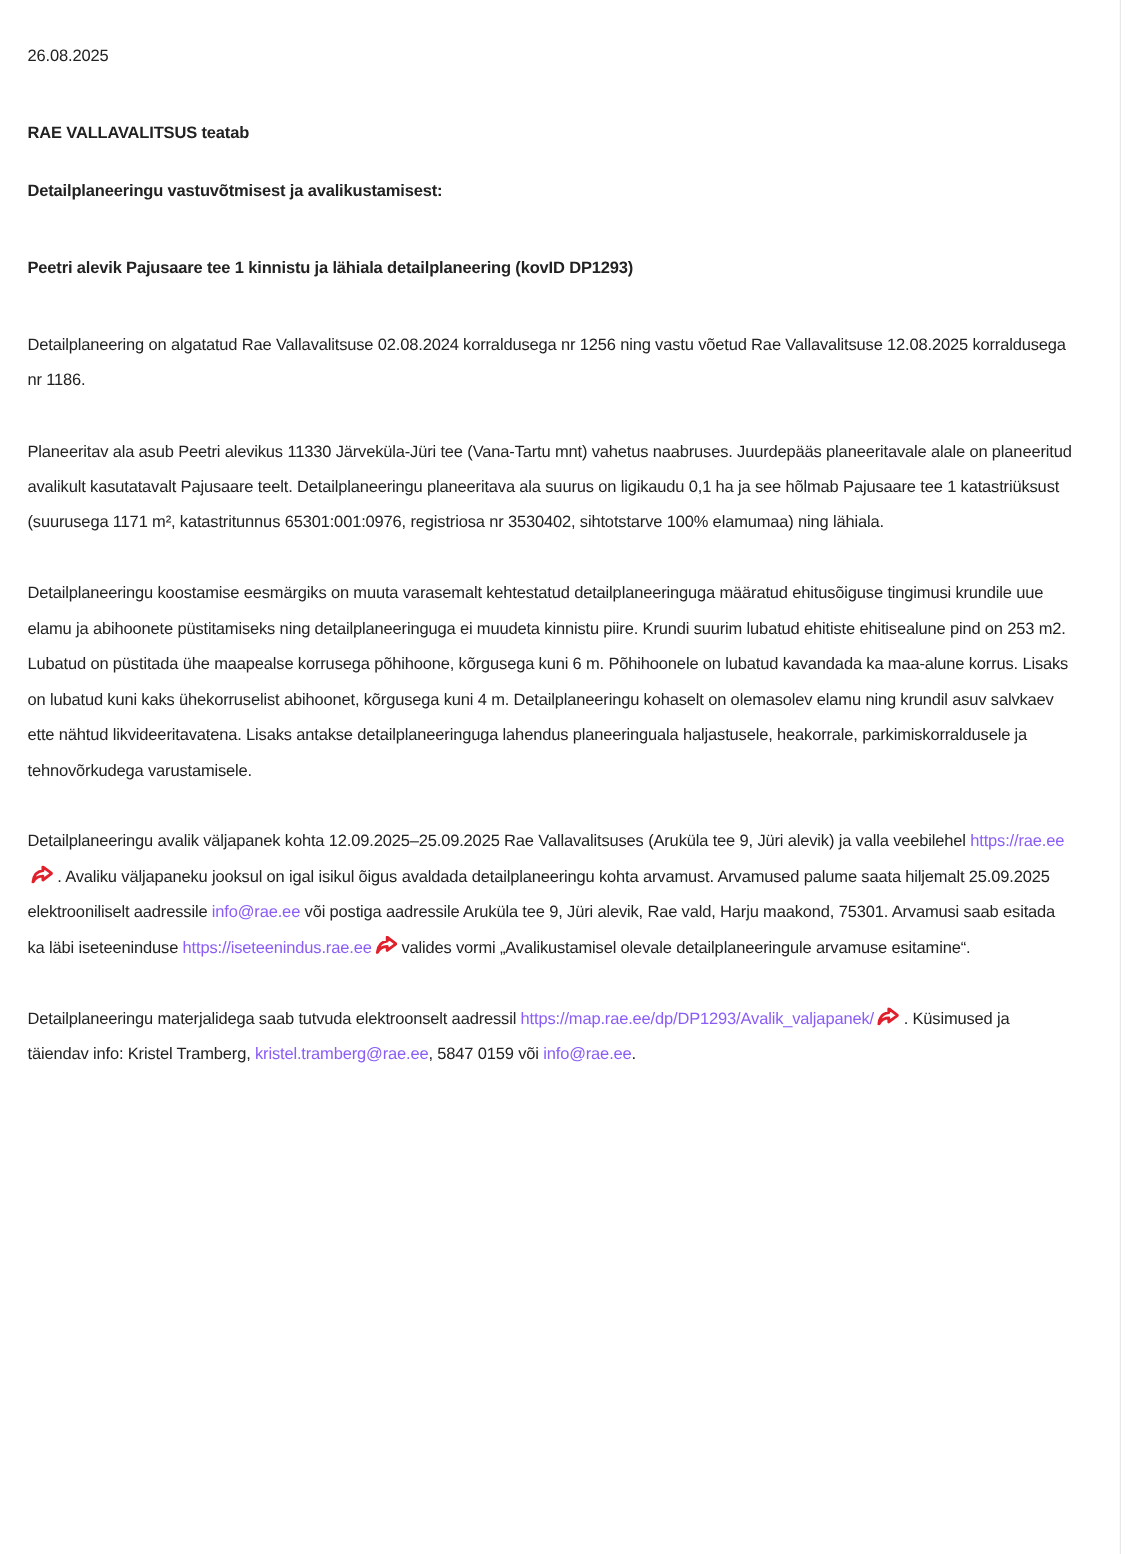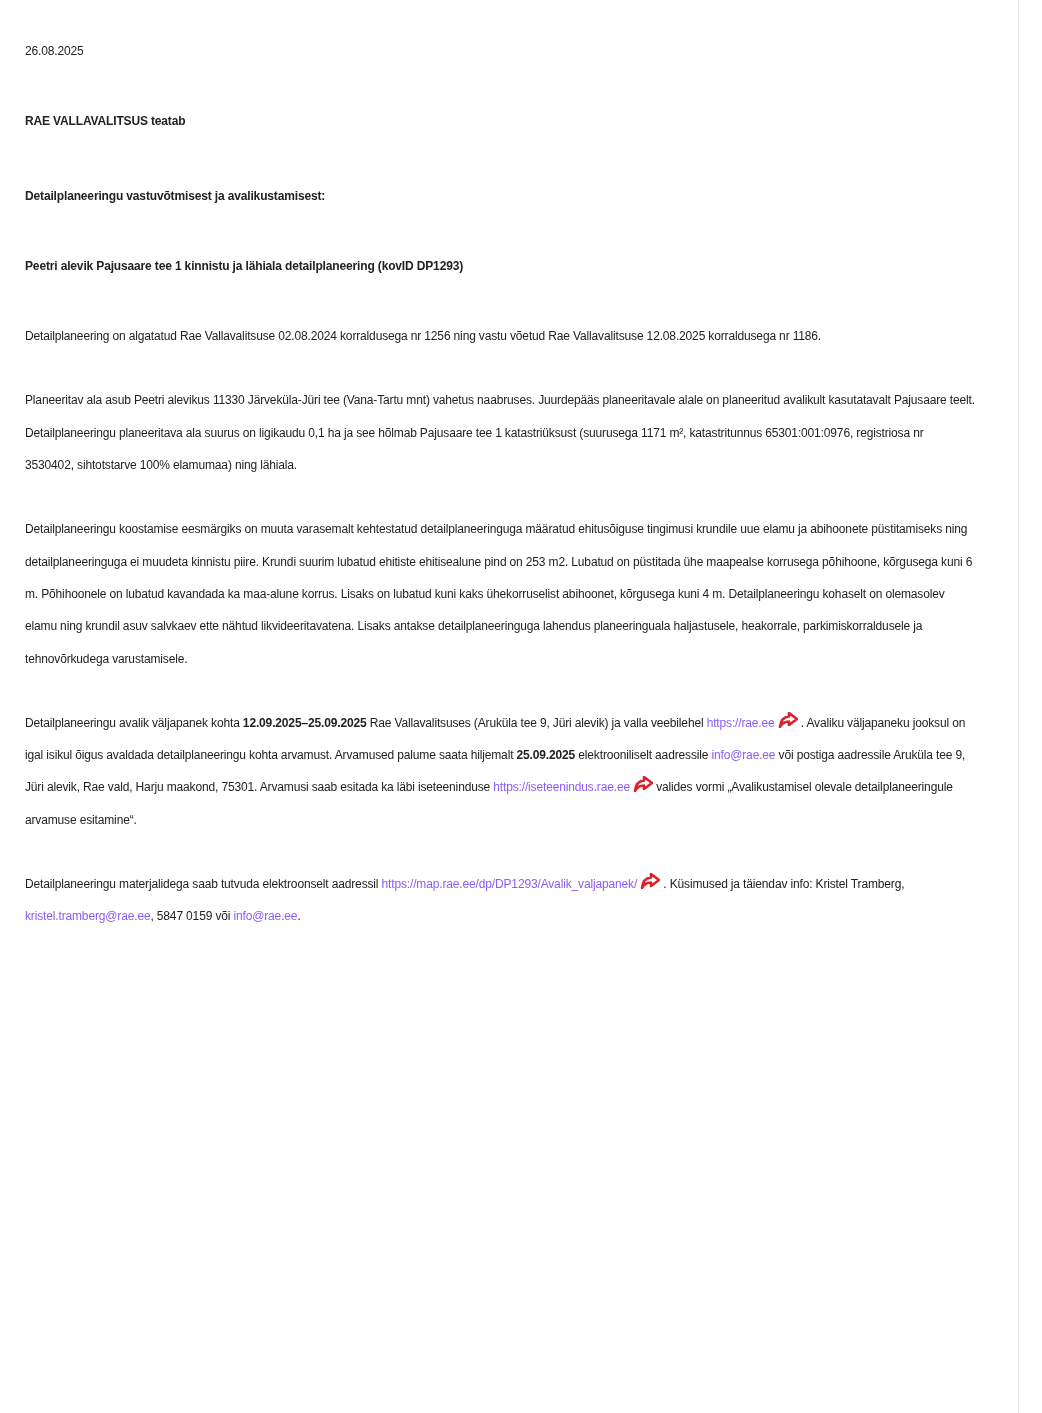--- a/index.html
+++ b/index.html
@@ -21,39 +21,39 @@
       top: 0;
       width: 1px;
       height: 1413px;
       background: #e6e6e6;
     }
     .article {
       position: absolute;
       left: 25px;
       top: 35px;
       width: 950px;
-      font-size: 12px;
+      font-size: 15px;
       line-height: 32.3px;
       letter-spacing: -0.15px;
     }
     .article p {
       margin: 0 0 32px 0;
     }
     .article p.date {
       margin-bottom: 38px;
     }
     .article p.heading {
       font-weight: 500;
       font-weight: bold;
-      margin-bottom: 42px;
+      margin-bottom: 20px;
     }
     .article p.heading.sub {
       margin-bottom: 38px;
     }
-    .bold { font-weight: bold; text-align: center; }
+    .bold { font-weight: normal; text-align: center; }
     a.link {
       color: #8b5cf6;
       text-decoration: none;
     }
     .ext-icon {
       display: inline-block;
       width: 20px;
       height: 16px;
       vertical-align: -1px;
       margin-left: 3px;

